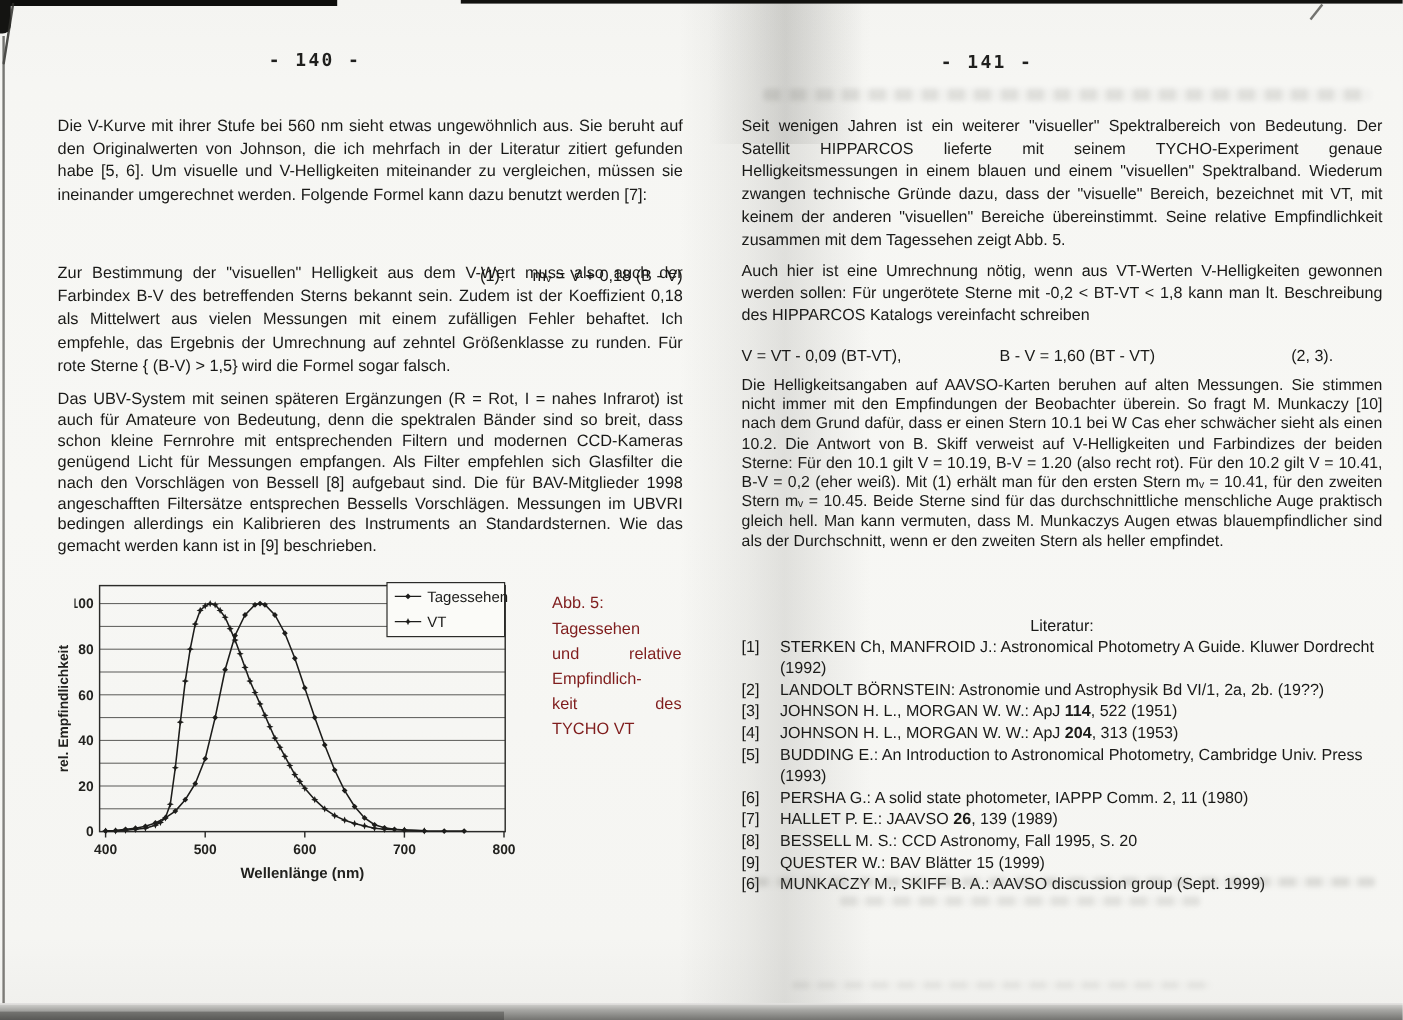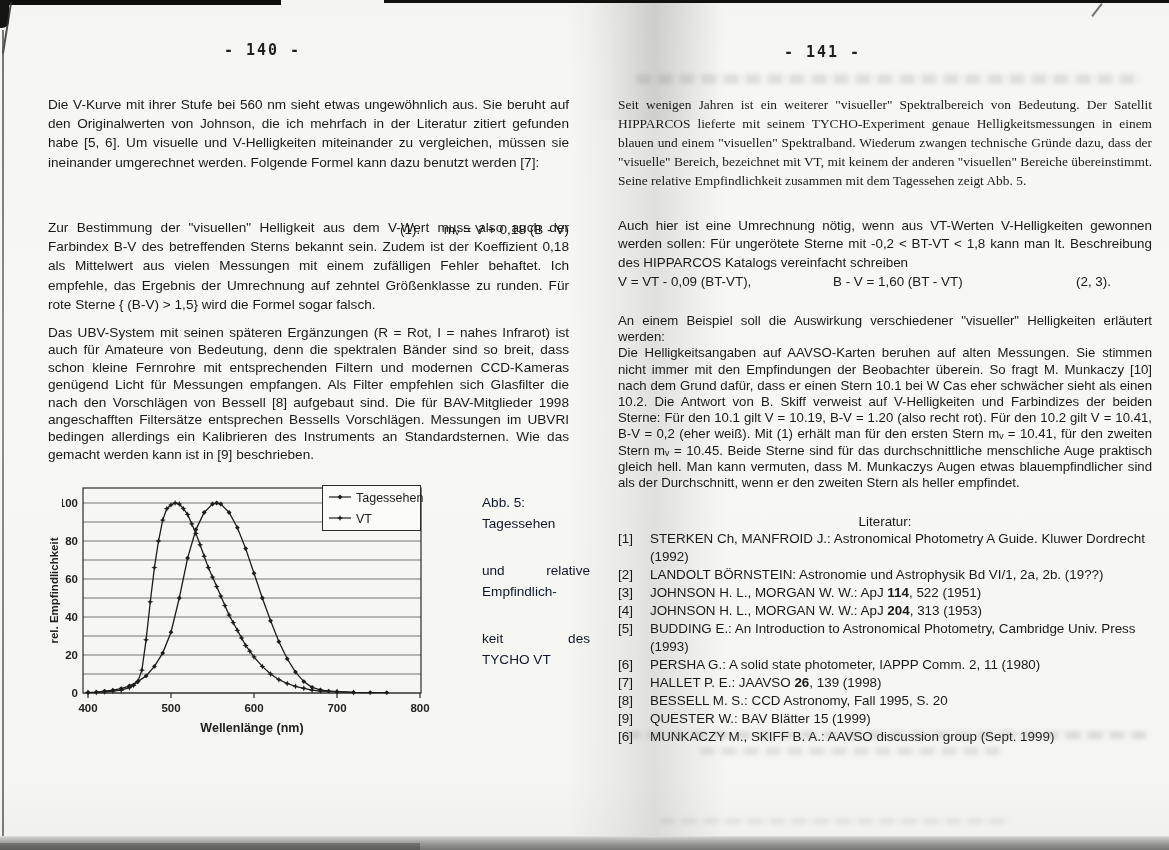--- a/index.html
+++ b/index.html
@@ -34,39 +34,39 @@
   
   .col{position:absolute;text-align:justify;}
   .colL{left:48px;width:521px;font-size:13.6px;line-height:19.2px;}
   .colR{left:618px;width:534px;font-size:13.4px;line-height:19px;}
   #l-p1{top:95px;}
   #l-f1{top:196px;text-align:right;height:20px;margin-top:24px;}
   #l-f1 .fbody{margin-left:38px;}
   #l-f1 .fnum{position:absolute;left:352px;top:0;}
   #l-p2{top:218px;}
   #l-p3{top:324px;line-height:17.4px;}
-  #r-p1{top:95px;font-family:Liberation Serif, serif;}
+  #r-p1{top:95px;}
   #r-p2{top:217px;line-height:18.4px;}
-  #r-f23{top:272px;text-align:center;height:20px;}
+  #r-f23{top:287px;text-align:center;height:20px;}
   #r-f23 .f2{position:absolute;left:0;}
   #r-f23 .f3{position:absolute;left:215px;}
   #r-f23 .fnum{position:absolute;left:458px;}
   #r-p3{top:313px;line-height:16.2px;font-size:13.2px;}
   #r-lit{top:512px;text-align:center;}
   #r-refs{top:530px;line-height:18px;text-align:left;}
   .ref{position:relative;padding-left:32px;}
   .ref .lbl{position:absolute;left:0;top:0;}
   .ref b{font-weight:bold;}
   
   #fig{position:absolute;left:40px;top:483px;width:400px;height:262px;}
   #fig svg{position:absolute;left:22px;top:0;}
   .ylab{position:absolute;left:-70px;top:100px;width:170px;height:15px;transform:rotate(-90deg);
         text-align:center;font-weight:bold;font-size:11.5px;color:#22221f;}
-  .caption{position:absolute;left:482px;top:492px;width:108px;font-size:13.6px;line-height:21px;text-align:left;color:#0f172a;}
-  .caption .spread{text-align:justify;text-align-last:justify;margin-top:26px;}
+  .caption{position:absolute;left:460px;top:492px;width:108px;font-size:13.6px;line-height:21px;text-align:left;color:#7f1d1d;}
+  .caption .spread{text-align:justify;text-align-last:justify;}
   svg text.tick{font-family:"Liberation Sans",sans-serif;font-size:11.5px;font-weight:bold;fill:#22221f;}
   svg text.axl{font-family:"Liberation Sans",sans-serif;font-size:12.5px;font-weight:bold;fill:#22221f;}
   svg text.leg{font-family:"Liberation Sans",sans-serif;font-size:12.5px;fill:#1c1c1a;}
 </style>
 </head>
 <body>
 
 <div class="paper"></div>
 <div class="gutter"></div>
 <div class="gutter-top"></div>
@@ -215,32 +215,31 @@
 
 <div id="pg-r" class="pgnum">- 141 -</div>
 <div id="r-p1" class="col colR">Seit wenigen Jahren ist ein weiterer "visueller" Spektralbereich von Bedeutung. Der Satellit HIPPARCOS lieferte mit seinem TYCHO-Experiment genaue Helligkeitsmessungen in einem blauen und einem "visuellen" Spektralband. Wiederum zwangen technische Gründe dazu, dass der "visuelle" Bereich, bezeichnet mit VT, mit keinem der anderen "visuellen" Bereiche übereinstimmt. Seine relative Empfindlichkeit zusammen mit dem Tagessehen zeigt Abb. 5.</div>
 <div id="r-p2" class="col colR">Auch hier ist eine Umrechnung nötig, wenn aus VT-Werten V-Helligkeiten gewonnen werden sollen: Für ungerötete Sterne mit -0,2 &lt; BT-VT &lt; 1,8 kann man lt. Beschreibung des HIPPARCOS Katalogs vereinfacht schreiben</div>
 <div id="r-f23" class="col colR">
   <span class="f2">V = VT - 0,09 (BT-VT),</span>
   <span class="f3">B - V = 1,60 (BT - VT)</span>
   <span class="fnum">(2, 3).</span>
 </div>
 <div id="r-p3" class="col colR">
-  <div>An einem Beispiel soll die Auswirkung verschiedener "visueller" Helligkeiten erläutert werden:</div>
   <div>Die Helligkeitsangaben auf AAVSO-Karten beruhen auf alten Messungen. Sie stimmen nicht immer mit den Empfindungen der Beobachter überein. So fragt M. Munkaczy [10] nach dem Grund dafür, dass er einen Stern 10.1 bei W Cas eher schwächer sieht als einen 10.2. Die Antwort von B. Skiff verweist auf V-Helligkeiten und Farbindizes der beiden Sterne: Für den 10.1 gilt V = 10.19, B-V = 1.20 (also recht rot). Für den 10.2 gilt V = 10.41, B-V = 0,2 (eher weiß). Mit (1) erhält man für den ersten Stern mᵥ = 10.41, für den zweiten Stern mᵥ = 10.45. Beide Sterne sind für das durchschnittliche menschliche Auge praktisch gleich hell. Man kann vermuten, dass M. Munkaczys Augen etwas blauempfindlicher sind als der Durchschnitt, wenn er den zweiten Stern als heller empfindet.</div>
 </div>
 <div id="r-lit" class="col colR">Literatur:</div>
 <div id="r-refs" class="col colR">
     <div class="ref"><span class="lbl">[1]</span><span>STERKEN Ch, MANFROID J.: Astronomical Photometry A Guide. Kluwer Dordrecht (1992)</span></div>
     <div class="ref"><span class="lbl">[2]</span><span>LANDOLT BÖRNSTEIN: Astronomie und Astrophysik Bd VI/1, 2a, 2b. (19??)</span></div>
     <div class="ref"><span class="lbl">[3]</span><span>JOHNSON H. L., MORGAN W. W.: ApJ </span><b>114</b><span>, 522 (1951)</span></div>
     <div class="ref"><span class="lbl">[4]</span><span>JOHNSON H. L., MORGAN W. W.: ApJ </span><b>204</b><span>, 313 (1953)</span></div>
     <div class="ref"><span class="lbl">[5]</span><span>BUDDING  E.: An Introduction to Astronomical Photometry, Cambridge Univ. Press (1993)</span></div>
     <div class="ref"><span class="lbl">[6]</span><span>PERSHA G.: A solid state photometer, IAPPP Comm. 2, 11 (1980)</span></div>
-    <div class="ref"><span class="lbl">[7]</span><span>HALLET P. E.: JAAVSO </span><b>26</b><span>, 139 (1998)</span></div>
+    <div class="ref"><span class="lbl">[7]</span><span>HALLET P. E.: JAAVSO </span><b>26</b><span>, 139 (1989)</span></div>
     <div class="ref"><span class="lbl">[8]</span><span>BESSELL M. S.: CCD Astronomy, Fall 1995, S. 20</span></div>
     <div class="ref"><span class="lbl">[9]</span><span>QUESTER W.: BAV Blätter 15 (1999)</span></div>
     <div class="ref"><span class="lbl">[6]</span><span>MUNKACZY M., SKIFF B. A.: AAVSO discussion group (Sept. 1999)</span></div>
   </div>
 
 <div class="strip-top-left"></div>
 <div class="strip-top-right"></div>
 <div class="corner-blob"></div>
 <div class="corner-curve"></div>
 <div class="left-edge"></div>

